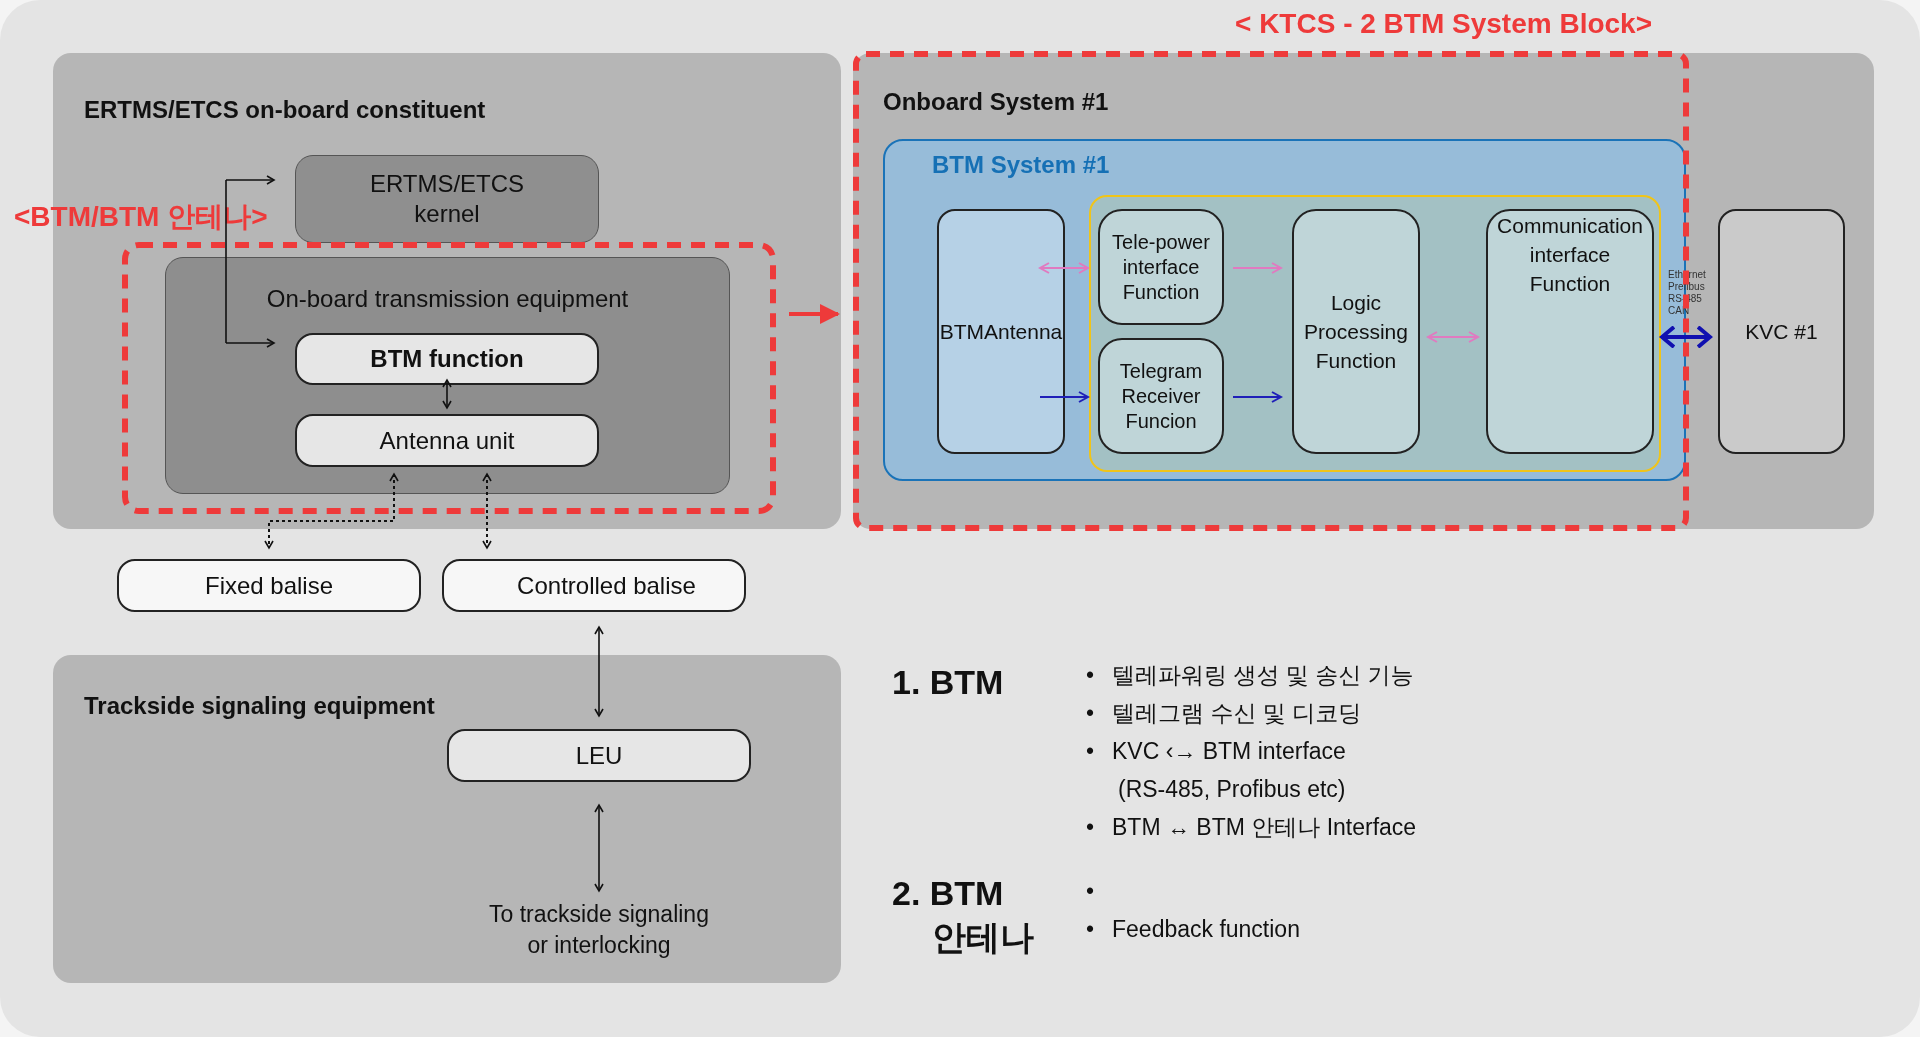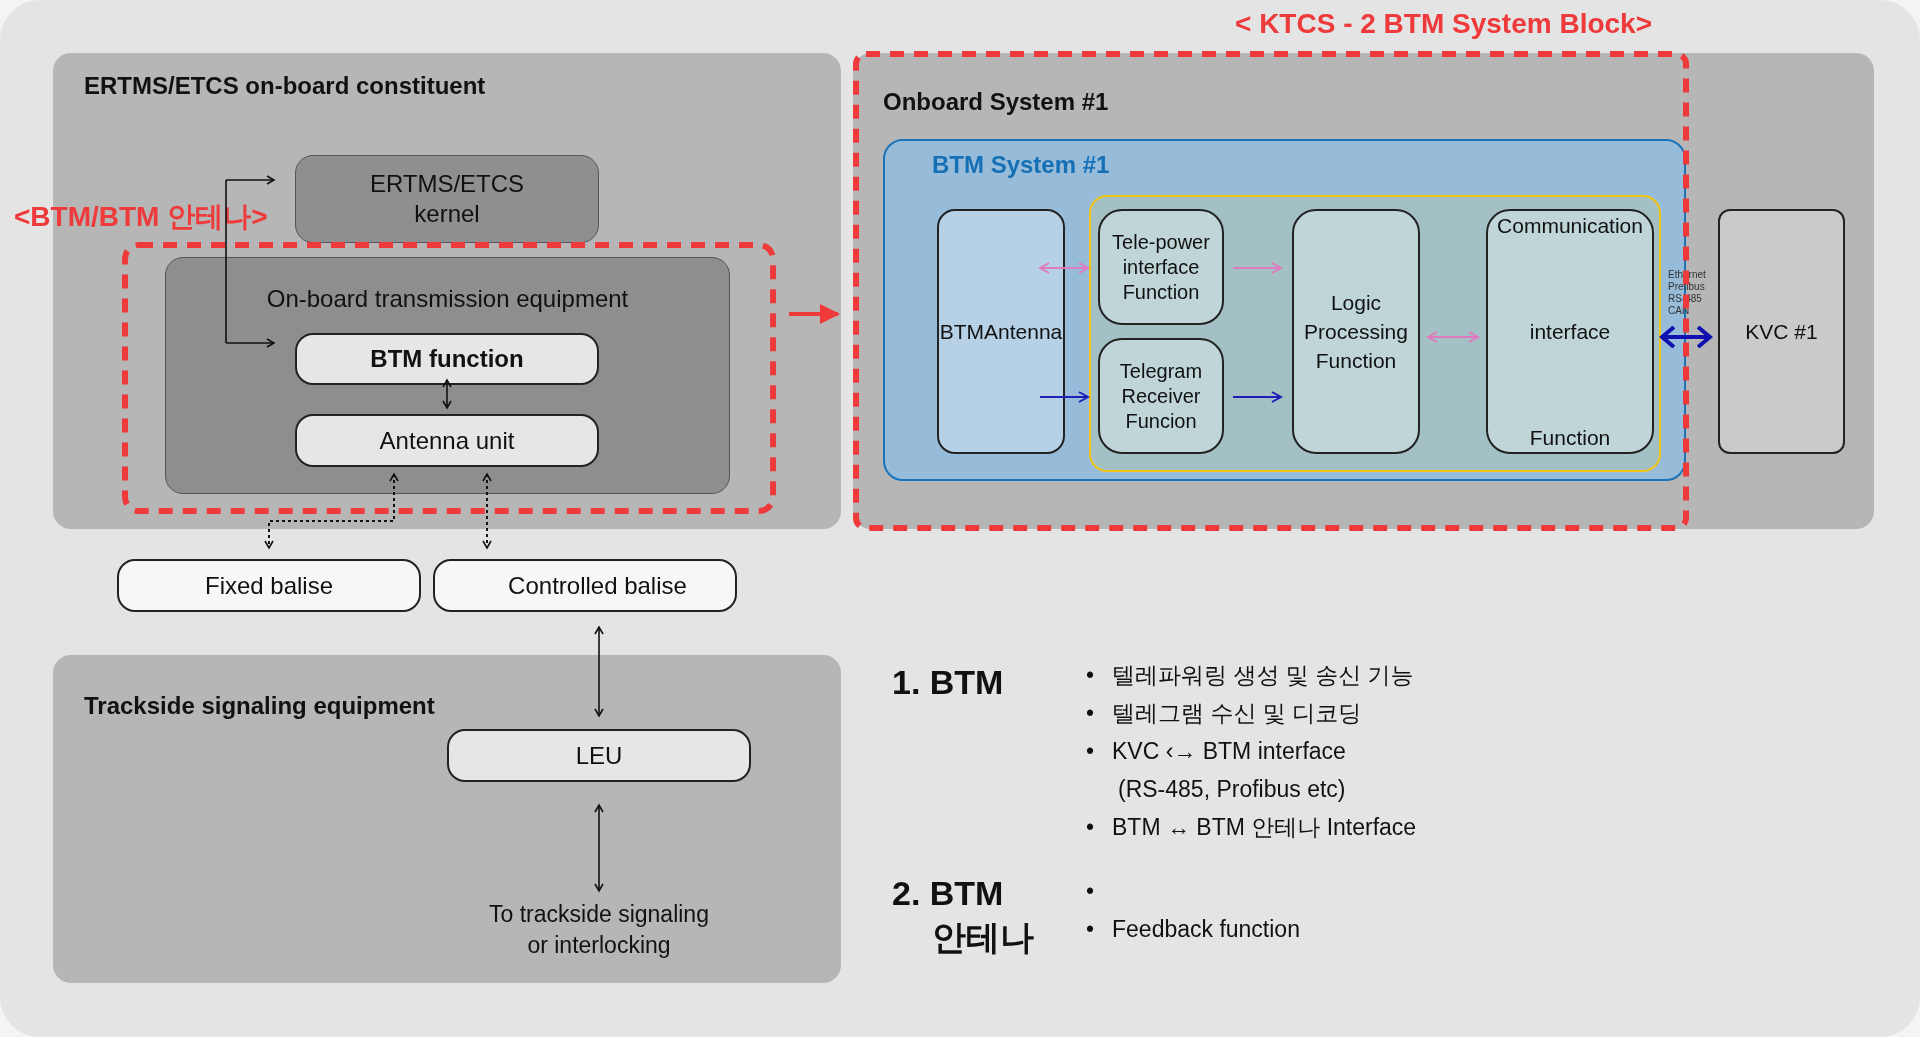--- a/index.html
+++ b/index.html
@@ -14,36 +14,36 @@
   .kernel { background:#8f8f8f; border-color:#555; border-width:1.5px; }
   .obte { background:#8e8e8e; border:1.5px solid #555; border-radius:18px; }
   .lightbox { background:#e6e6e6; }
   .whitebox { background:#f7f7f7; }
   .red-label { color:#ee3a3a; font-weight:bold; font-size:28px; white-space:nowrap; }
   .btm-sys { background:#97bcd9; border:2px solid #1a73b8; border-radius:20px; }
   .btm-title { color:#1570b5; font-weight:bold; font-size:24px; white-space:nowrap; }
   .yellow-grp { background:#a3c1c4; border:2px solid #f0c419; border-radius:18px; }
   .fbox { background:#bfd5d8; border:2px solid #222; border-radius:24px; font-size:20px; line-height:25px; }
   .antbox { background:#b6d1e6; border:2px solid #222; border-radius:18px; font-size:21px; line-height:30px; }
-  .kvcbox { background:#cacaca; border:2px solid #222; border-radius:12px; font-size:21px; }
+  .kvcbox { background:#cacaca; border:2px solid #222; border-radius:18px; font-size:21px; }
   .iface-label { font-size:10px; line-height:12px; color:#333; white-space:pre; }
   .note-head { font-weight:bold; font-size:34px; line-height:42px; white-space:nowrap; }
   .bullet-row { font-size:23px; line-height:30px; white-space:nowrap; display:flex; }
   .bullet-row .dot { width:26px; }
   .cont { font-size:23px; line-height:30px; white-space:nowrap; }
   .center-text { font-size:23px; line-height:30px; text-align:center; white-space:nowrap; }
   svg.overlay { position:absolute; left:0; top:0; }
 </style>
 </head>
 <body>
 
 <div class="abs page-bg"></div>
 
 <div class="abs panel" style="left:53px;top:53px;width:788px;height:476px;"></div>
-<div class="abs panel-title" style="left:84px;top:72px;text-align:right;">ERTMS/ETCS on-board constituent</div>
+<div class="abs panel-title" style="left:84px;top:96px;text-align:right;">ERTMS/ETCS on-board constituent</div>
 
 <div class="abs box kernel" style="left:295px;top:155px;width:304px;height:88px;flex-direction:column;">
   <span>ERTMS/ETCS</span>
   <span>kernel</span>
 </div>
 
 <div class="abs obte" style="left:165px;top:257px;width:565px;height:237px;"></div>
 <div class="abs center-text" style="left:165px;top:284px;width:565px;font-size:24px;">On-board transmission equipment</div>
 
 <div class="abs box lightbox" style="left:295px;top:333px;width:304px;height:52px;font-weight:bold;">
@@ -51,21 +51,21 @@
 </div>
 <div class="abs box lightbox" style="left:295px;top:414px;width:304px;height:53px;">
   <span>Antenna unit</span>
 </div>
 
 <div class="abs red-label" style="left:14px;top:198px;">&lt;BTM/BTM 안테나&gt;</div>
 
 <div class="abs box whitebox" style="left:117px;top:559px;width:304px;height:53px;">
   <span>Fixed balise</span>
 </div>
-<div class="abs box whitebox" style="left:433px;top:559px;width:304px;height:53px;padding-left:25px;">
+<div class="abs box whitebox" style="left:442px;top:559px;width:304px;height:53px;padding-left:25px;">
   <span>Controlled balise</span>
 </div>
 
 <div class="abs panel" style="left:53px;top:655px;width:788px;height:328px;"></div>
 <div class="abs panel-title" style="left:84px;top:692px;">Trackside signaling equipment</div>
 <div class="abs box lightbox" style="left:447px;top:729px;width:304px;height:53px;">
   <span>LEU</span>
 </div>
 <div class="abs center-text" style="left:449px;top:899px;width:300px;">To trackside signaling</div>
 <div class="abs center-text" style="left:449px;top:930px;width:300px;">or interlocking</div>
@@ -91,21 +91,21 @@
 <div class="abs fbox" style="left:1098px;top:338px;width:126px;height:116px;display:flex;flex-direction:column;align-items:center;justify-content:center;">
   <span>Telegram</span>
   <span>Receiver</span>
   <span>Funcion</span>
 </div>
 <div class="abs fbox" style="left:1292px;top:209px;width:128px;height:245px;display:flex;flex-direction:column;align-items:center;justify-content:center;font-size:21px;line-height:29px;">
   <span>Logic</span>
   <span>Processing</span>
   <span>Function</span>
 </div>
-<div class="abs fbox" style="left:1486px;top:209px;width:168px;height:245px;display:flex;flex-direction:column;align-items:center;justify-content:space-between;font-size:21px;line-height:29px;">
+<div class="abs fbox" style="left:1486px;top:209px;width:168px;height:245px;display:flex;flex-direction:column;align-items:center;justify-content:flex-start;font-size:21px;line-height:29px;">
   <span>Communication</span>
   <span>interface</span>
   <span>Function</span>
 </div>
 
 <div class="abs" style="left:1668px;top:269px;">
   <div class="iface-label">Ethernet</div>
   <div class="iface-label">Prefibus</div>
   <div class="iface-label">RS-485</div>
   <div class="iface-label">CAN</div>

